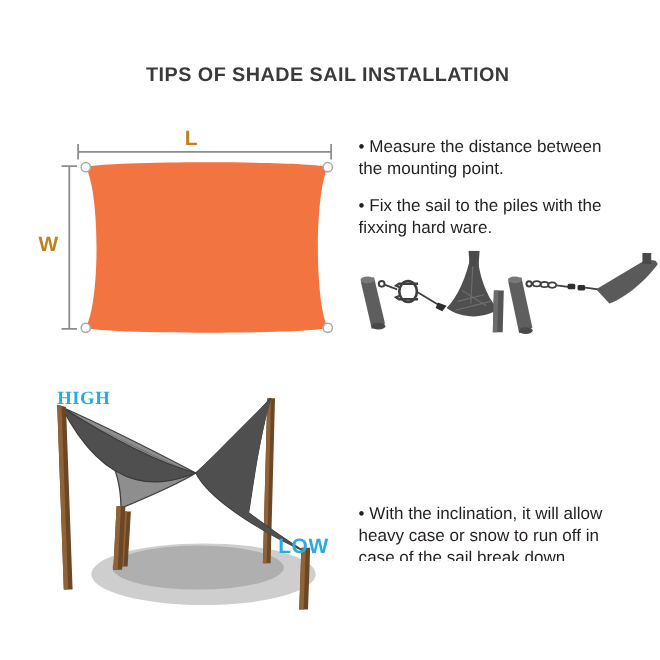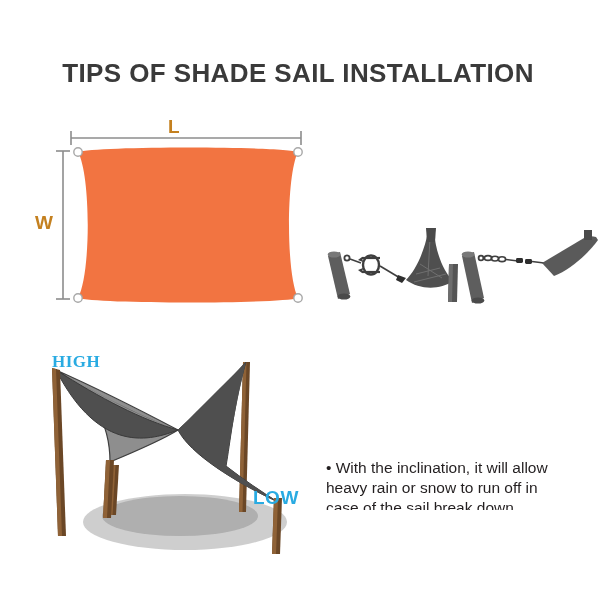--- a/index.html
+++ b/index.html
@@ -11,21 +11,21 @@
     overflow:hidden;
     position:relative;
   }
   #page{position:relative;width:600px;height:600px;overflow:hidden;background:#fff;}
 
   
   .title{
     position:absolute;
     left:0;top:58px;width:596px;
     text-align:center;
-    font-size:26px;
+    font-size:18px;
     font-weight:bold;
     letter-spacing:0.4px;
     color:#3a3a3a;
     white-space:nowrap;
   }
 
   
   .fig{position:absolute;}
 
   
@@ -73,20 +73,30 @@
     <circle cx="60" cy="44" r="4.2" fill="#ffffff" stroke="#a8a8a8" stroke-width="1.4"></circle>
     <circle cx="280" cy="44" r="4.2" fill="#ffffff" stroke="#a8a8a8" stroke-width="1.4"></circle>
     <circle cx="60" cy="190" r="4.2" fill="#ffffff" stroke="#a8a8a8" stroke-width="1.4"></circle>
     <circle cx="280" cy="190" r="4.2" fill="#ffffff" stroke="#a8a8a8" stroke-width="1.4"></circle>
   </svg>
 
   <div class="fig" style="left:168px;top:116px;font-size:19px;font-weight:bold;color:#c4801f;">L</div>
 
   <div class="fig" style="left:35px;top:212px;font-size:19px;font-weight:bold;color:#c4801f;">W</div>
 
+  <div class="clipwrap" style="left:326px;top:124px;width:274px;height:96px;">
+    <div class="textcol" style="left:0;top:0;">
+      <span class="line">• Measure the distance between</span>
+      <span class="line">the mounting point.</span>
+    </div>
+    <div class="textcol" style="left:0;top:54px;">
+      <span class="line">• Fix the sail to the piles with the</span>
+      <span class="line">fixxing hard ware.</span>
+    </div>
+  </div>
 
   <svg class="fig" style="left:316px;top:228px;" width="284" height="92" viewBox="0 0 284 92">
 
     <g>
 
       <g>
         <path d="M 12 28 L 24 24 L 34 66 L 22 71 Z" fill="#5e5e5e"></path>
         <ellipse cx="18" cy="26.5" rx="6.3" ry="3.1" fill="#787878"></ellipse>
         <ellipse cx="28" cy="68.5" rx="6.3" ry="3.1" fill="#4a4a4a"></ellipse>
       </g>
@@ -215,18 +225,18 @@
     </g>
   </svg>
 
   <div class="fig" style="left:52px;top:352px;font-size:17px;font-weight:bold;color:#29abe2;letter-spacing:0.5px;font-family:Liberation Serif, serif;">HIGH</div>
 
   <div class="fig" style="left:253px;top:487px;font-size:19px;font-weight:bold;color:#29abe2;letter-spacing:0.5px;">LOW</div>
 
   <div class="clipwrap" style="left:326px;top:370px;width:274px;height:140px;">
     <div class="textcol" style="left:0;top:76px;margin-top:12px;">
       <span class="line">• With the inclination, it will allow</span>
-      <span class="line">heavy rain or snow to run off in</span>
+      <span class="line">heavy case or snow to run off in</span>
       <span class="line">case of the sail break down.</span>
     </div>
   </div>
 
 </div>
 
 </body></html>

